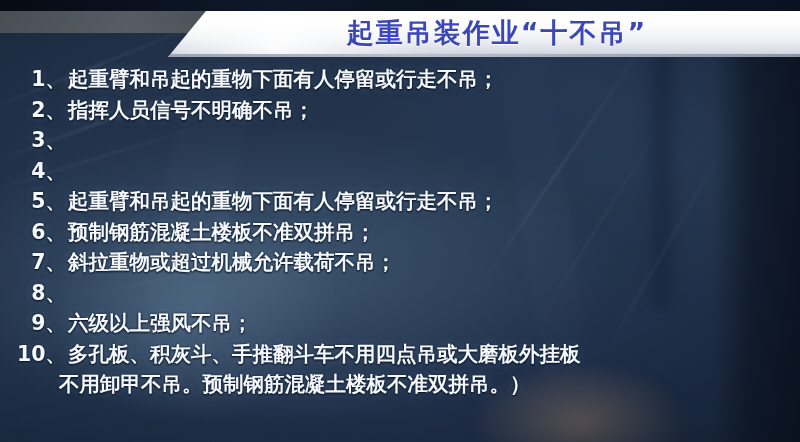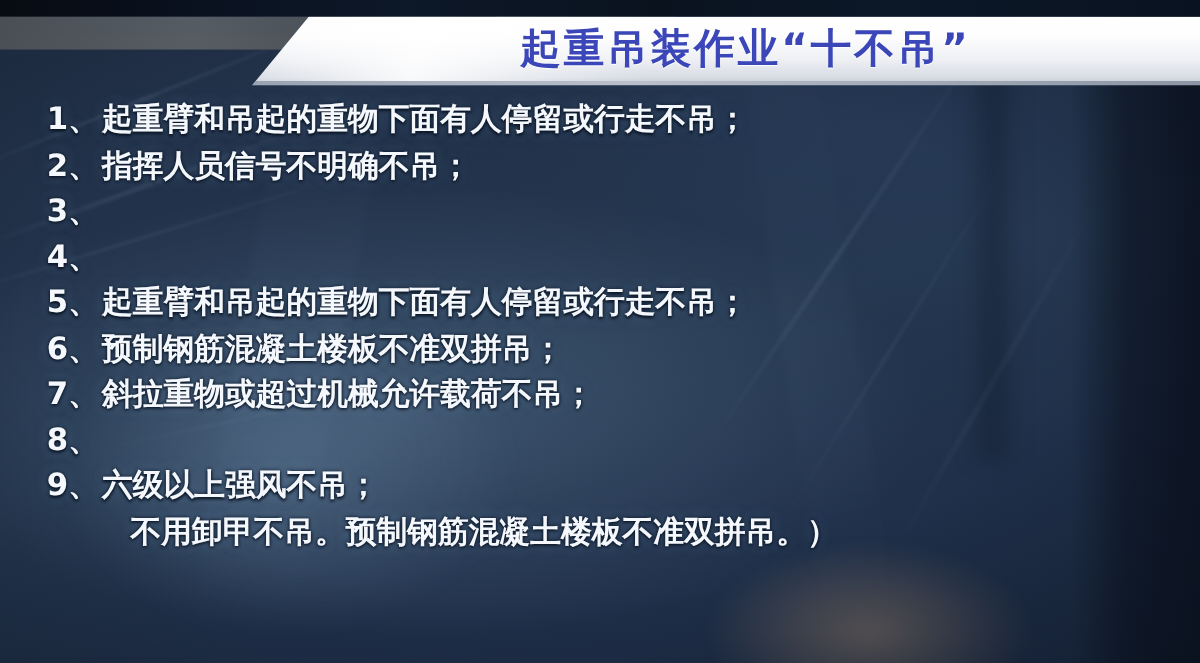--- a/index.html
+++ b/index.html
@@ -197,21 +197,20 @@
     font-family: "DejaVu Sans", "Liberation Sans", sans-serif;
     font-weight: bold;
     font-size: 20.5px;
     line-height: 30.5px;
     padding-left: 59px;
     text-shadow:
       0 0 3px rgba(10,22,40,0.95),
       0 1px 2px rgba(6,14,28,0.9),
       0 0 9px rgba(120,160,200,0.35);
     white-space: nowrap;
-    margin-left: 28px;
   }
 </style>
 </head>
 <body>
 
 <div id="slide">
 
   <div class="bg-base"></div>
   <div class="beam b1"></div>
   <div class="beam b2"></div>
@@ -275,18 +274,22 @@
 
     <li class="item">
       <span class="item-num">8、</span>
     </li>
 
     <li class="item">
       <span class="item-num">9、</span>
       <span class="item-text">六级以上强风不吊；</span>
     </li>
 
+    <li class="item">
+      <span class="item-num">10、</span>
+      <span class="item-text">多孔板、积灰斗、手推翻斗车不用四点吊或大磨板外挂板</span>
+    </li>
 
     <li class="item-cont">不用卸甲不吊。预制钢筋混凝土楼板不准双拼吊。）</li>
 
   </ul>
 
 </div>
 
 </body></html>

